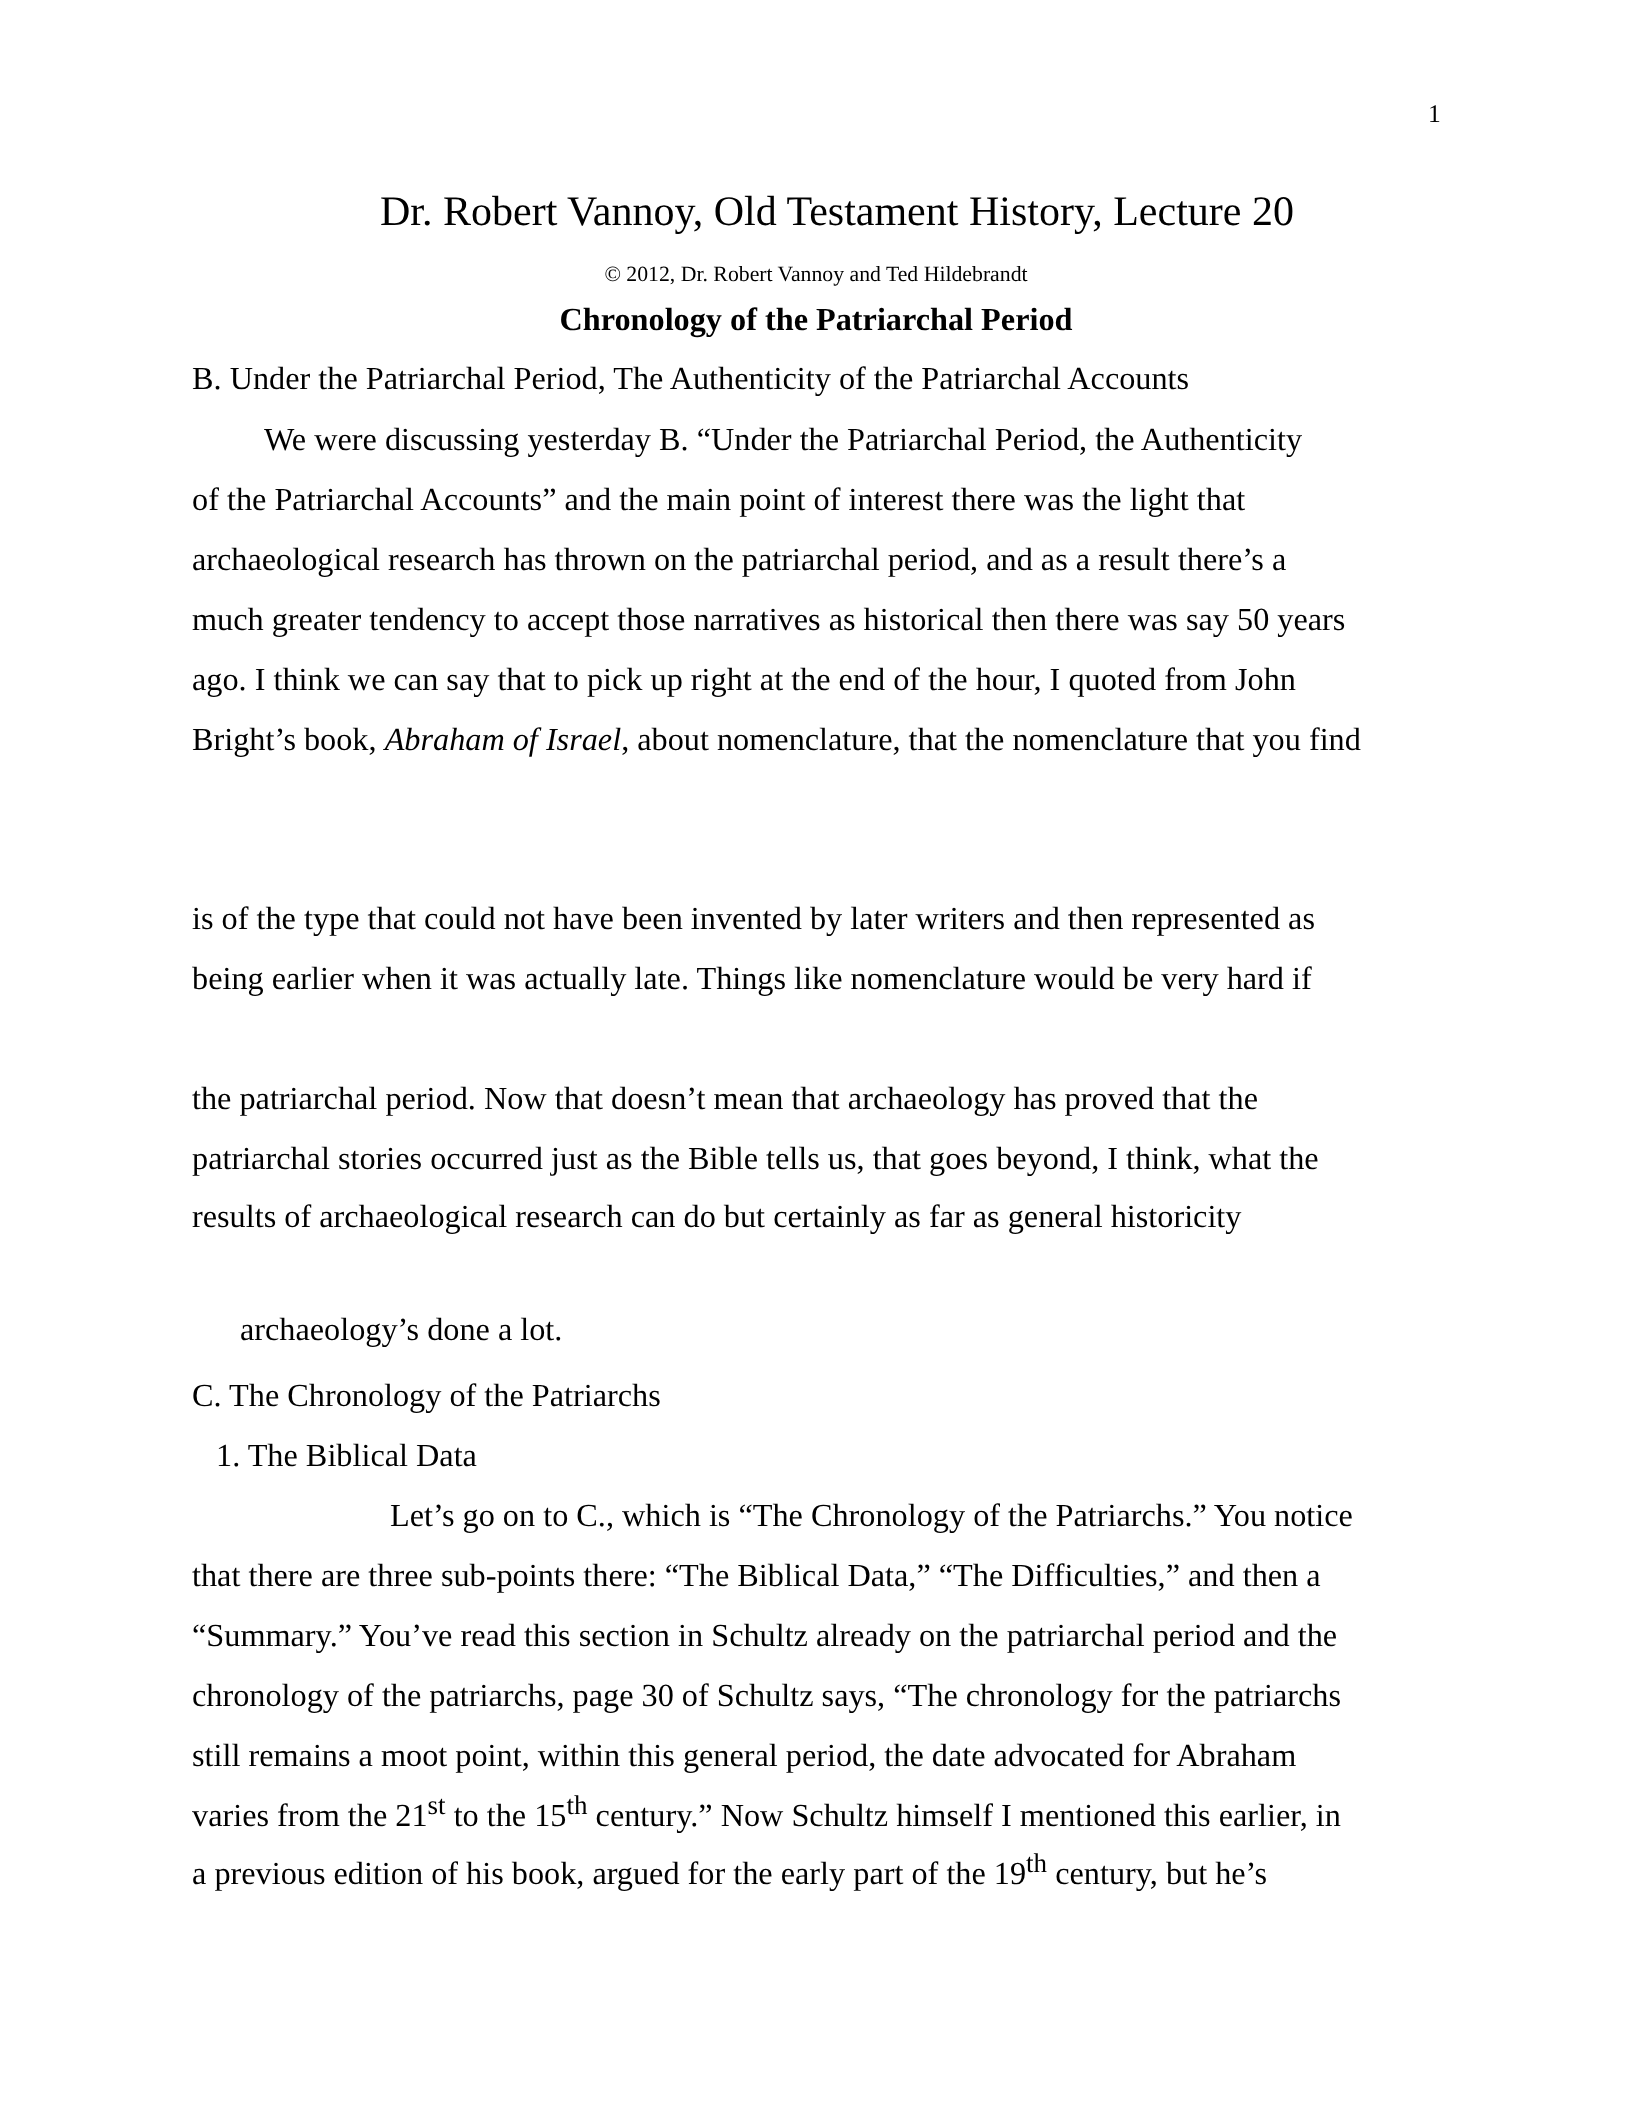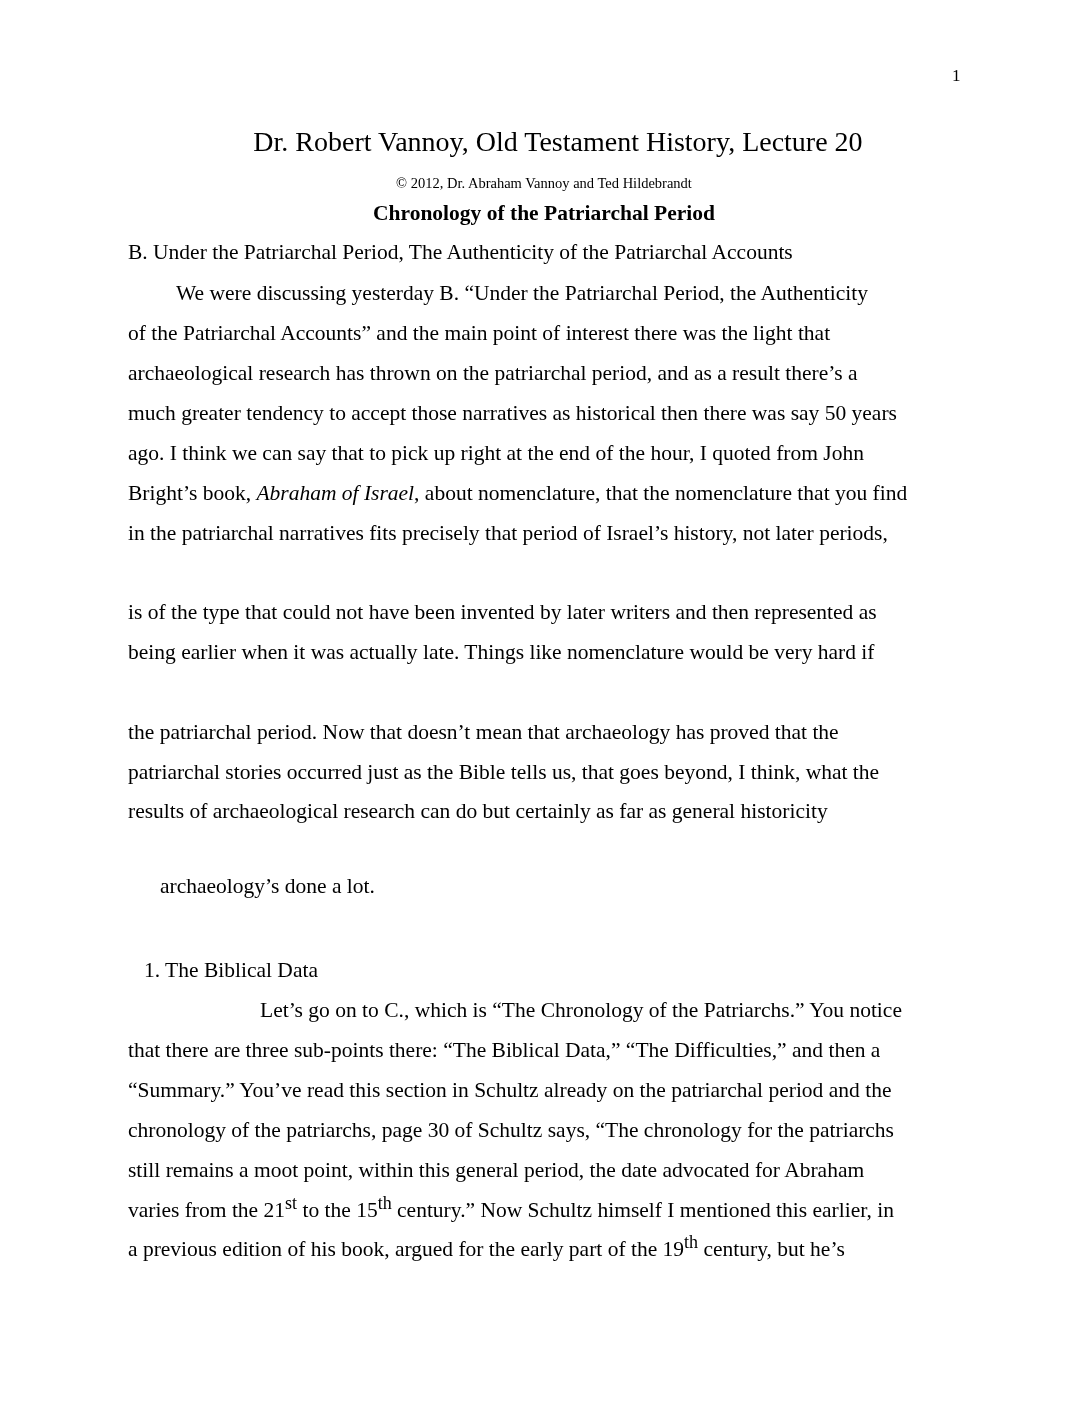--- a/index.html
+++ b/index.html
@@ -74,39 +74,39 @@
     sup { font-size: 18px; line-height: 0; vertical-align: 8px; }
   </style>
 </head>
 <body>
 
 <div class="page">
 
   <div class="page-number">1</div>
 
   <div class="title"><span>Dr. Robert Vannoy, Old Testament History, Lecture 20</span></div>
-  <div class="copyright">© 2012, Dr. Abraham Vannoy and Ted Hildebrandt</div>
+  <div class="copyright">© 2012, Dr. Robert Vannoy and Ted Hildebrandt</div>
   <div class="subtitle">Chronology of the Patriarchal Period</div>
 
   <div class="line heading-b">B.  Under the Patriarchal Period, The Authenticity of the Patriarchal Accounts</div>
 
   <div class="line" style="top:279px; left:176px;">We were discussing yesterday B. “Under the Patriarchal Period, the Authenticity</div>
   <div class="line" style="top:319px;">of the Patriarchal Accounts” and the main point of interest there was the light that</div>
   <div class="line" style="top:359px;">archaeological research has thrown on the patriarchal period, and as a result there’s a</div>
   <div class="line" style="top:399px;">much greater tendency to accept those narratives as historical then there was say 50 years</div>
   <div class="line" style="top:439px;">ago. I think we can say that to pick up right at the end of the hour, I quoted from John</div>
   <div class="line" style="top:479px;"><span>Bright’s book, </span><em>Abraham of Israel</em><span>, about nomenclature, that the nomenclature that you find</span></div>
-  <div class="line" style="top:519px;">in the patriarchal narratives fits precisely that period of Israel’s history, not later periods,</div>
   <div class="line" style="top:598px;">is of the type that could not have been invented by later writers and then represented as</div>
   <div class="line" style="top:638px;">being earlier when it was actually late. Things like nomenclature would be very hard if</div>
   <div class="line" style="top:718px;">the patriarchal period. Now that doesn’t mean that archaeology has proved that the</div>
   <div class="line" style="top:758px;">patriarchal stories occurred just as the Bible tells us, that goes beyond, I think, what the</div>
   <div class="line" style="top:797px;">results of archaeological research can do but certainly as far as general historicity</div>
   <div class="line" style="top:872px;margin-left:32px;">archaeology’s done a lot.</div>
 
+  <div class="line heading-c">C.  The Chronology of the Patriarchs</div>
   <div class="line heading-c1">1.  The Biblical Data</div>
 
   <div class="line" style="top:996px; left:260px;">Let’s go on to C., which is “The Chronology of the Patriarchs.” You notice</div>
   <div class="line" style="top:1036px;">that there are three sub-points there: “The Biblical Data,” “The Difficulties,” and then a</div>
   <div class="line" style="top:1076px;">“Summary.”  You’ve read this section in Schultz already on the patriarchal period and the</div>
   <div class="line" style="top:1116px;">chronology of the patriarchs, page 30 of Schultz says, “The chronology for the patriarchs</div>
   <div class="line" style="top:1156px;">still remains a moot point, within this general period, the date advocated for Abraham</div>
   <div class="line" style="top:1196px;"><span>varies from the 21</span><sup>st</sup><span> to the 15</span><sup>th</sup><span> century.” Now Schultz himself I mentioned this earlier, in</span></div>
   <div class="line" style="top:1235px;"><span>a previous edition of his book, argued for the early part of the 19</span><sup>th</sup><span> century, but he’s</span></div>
 

